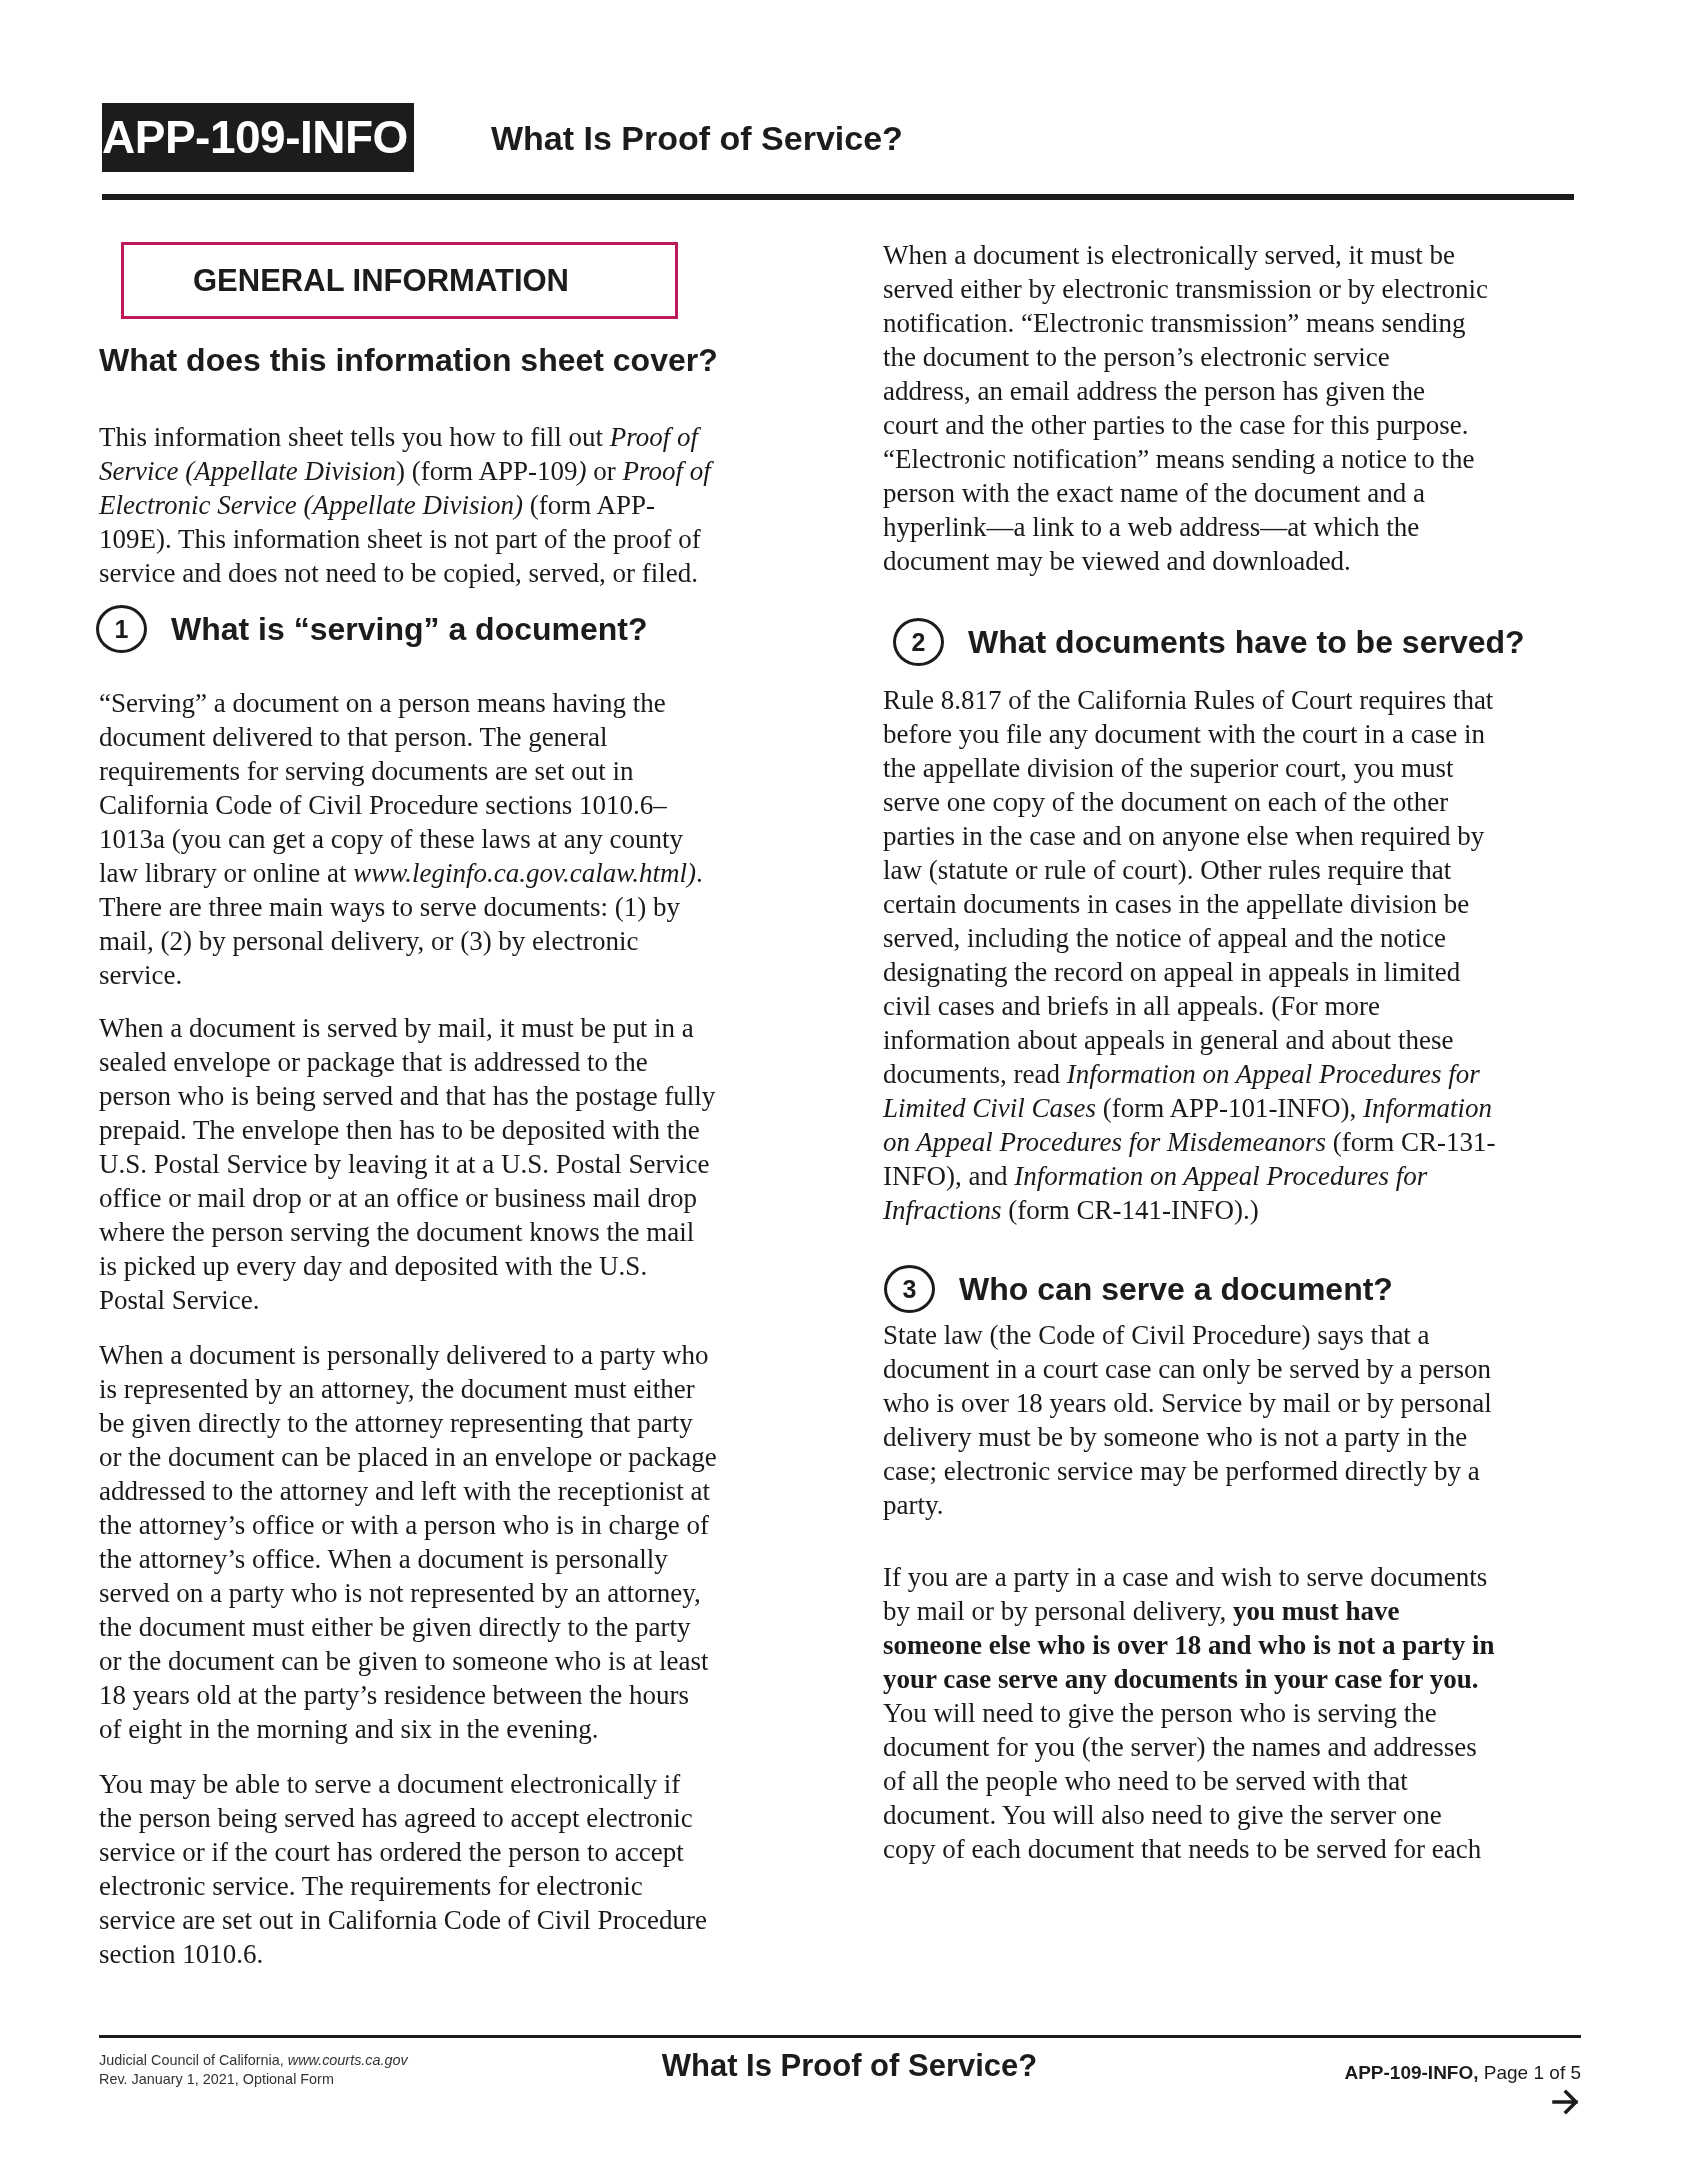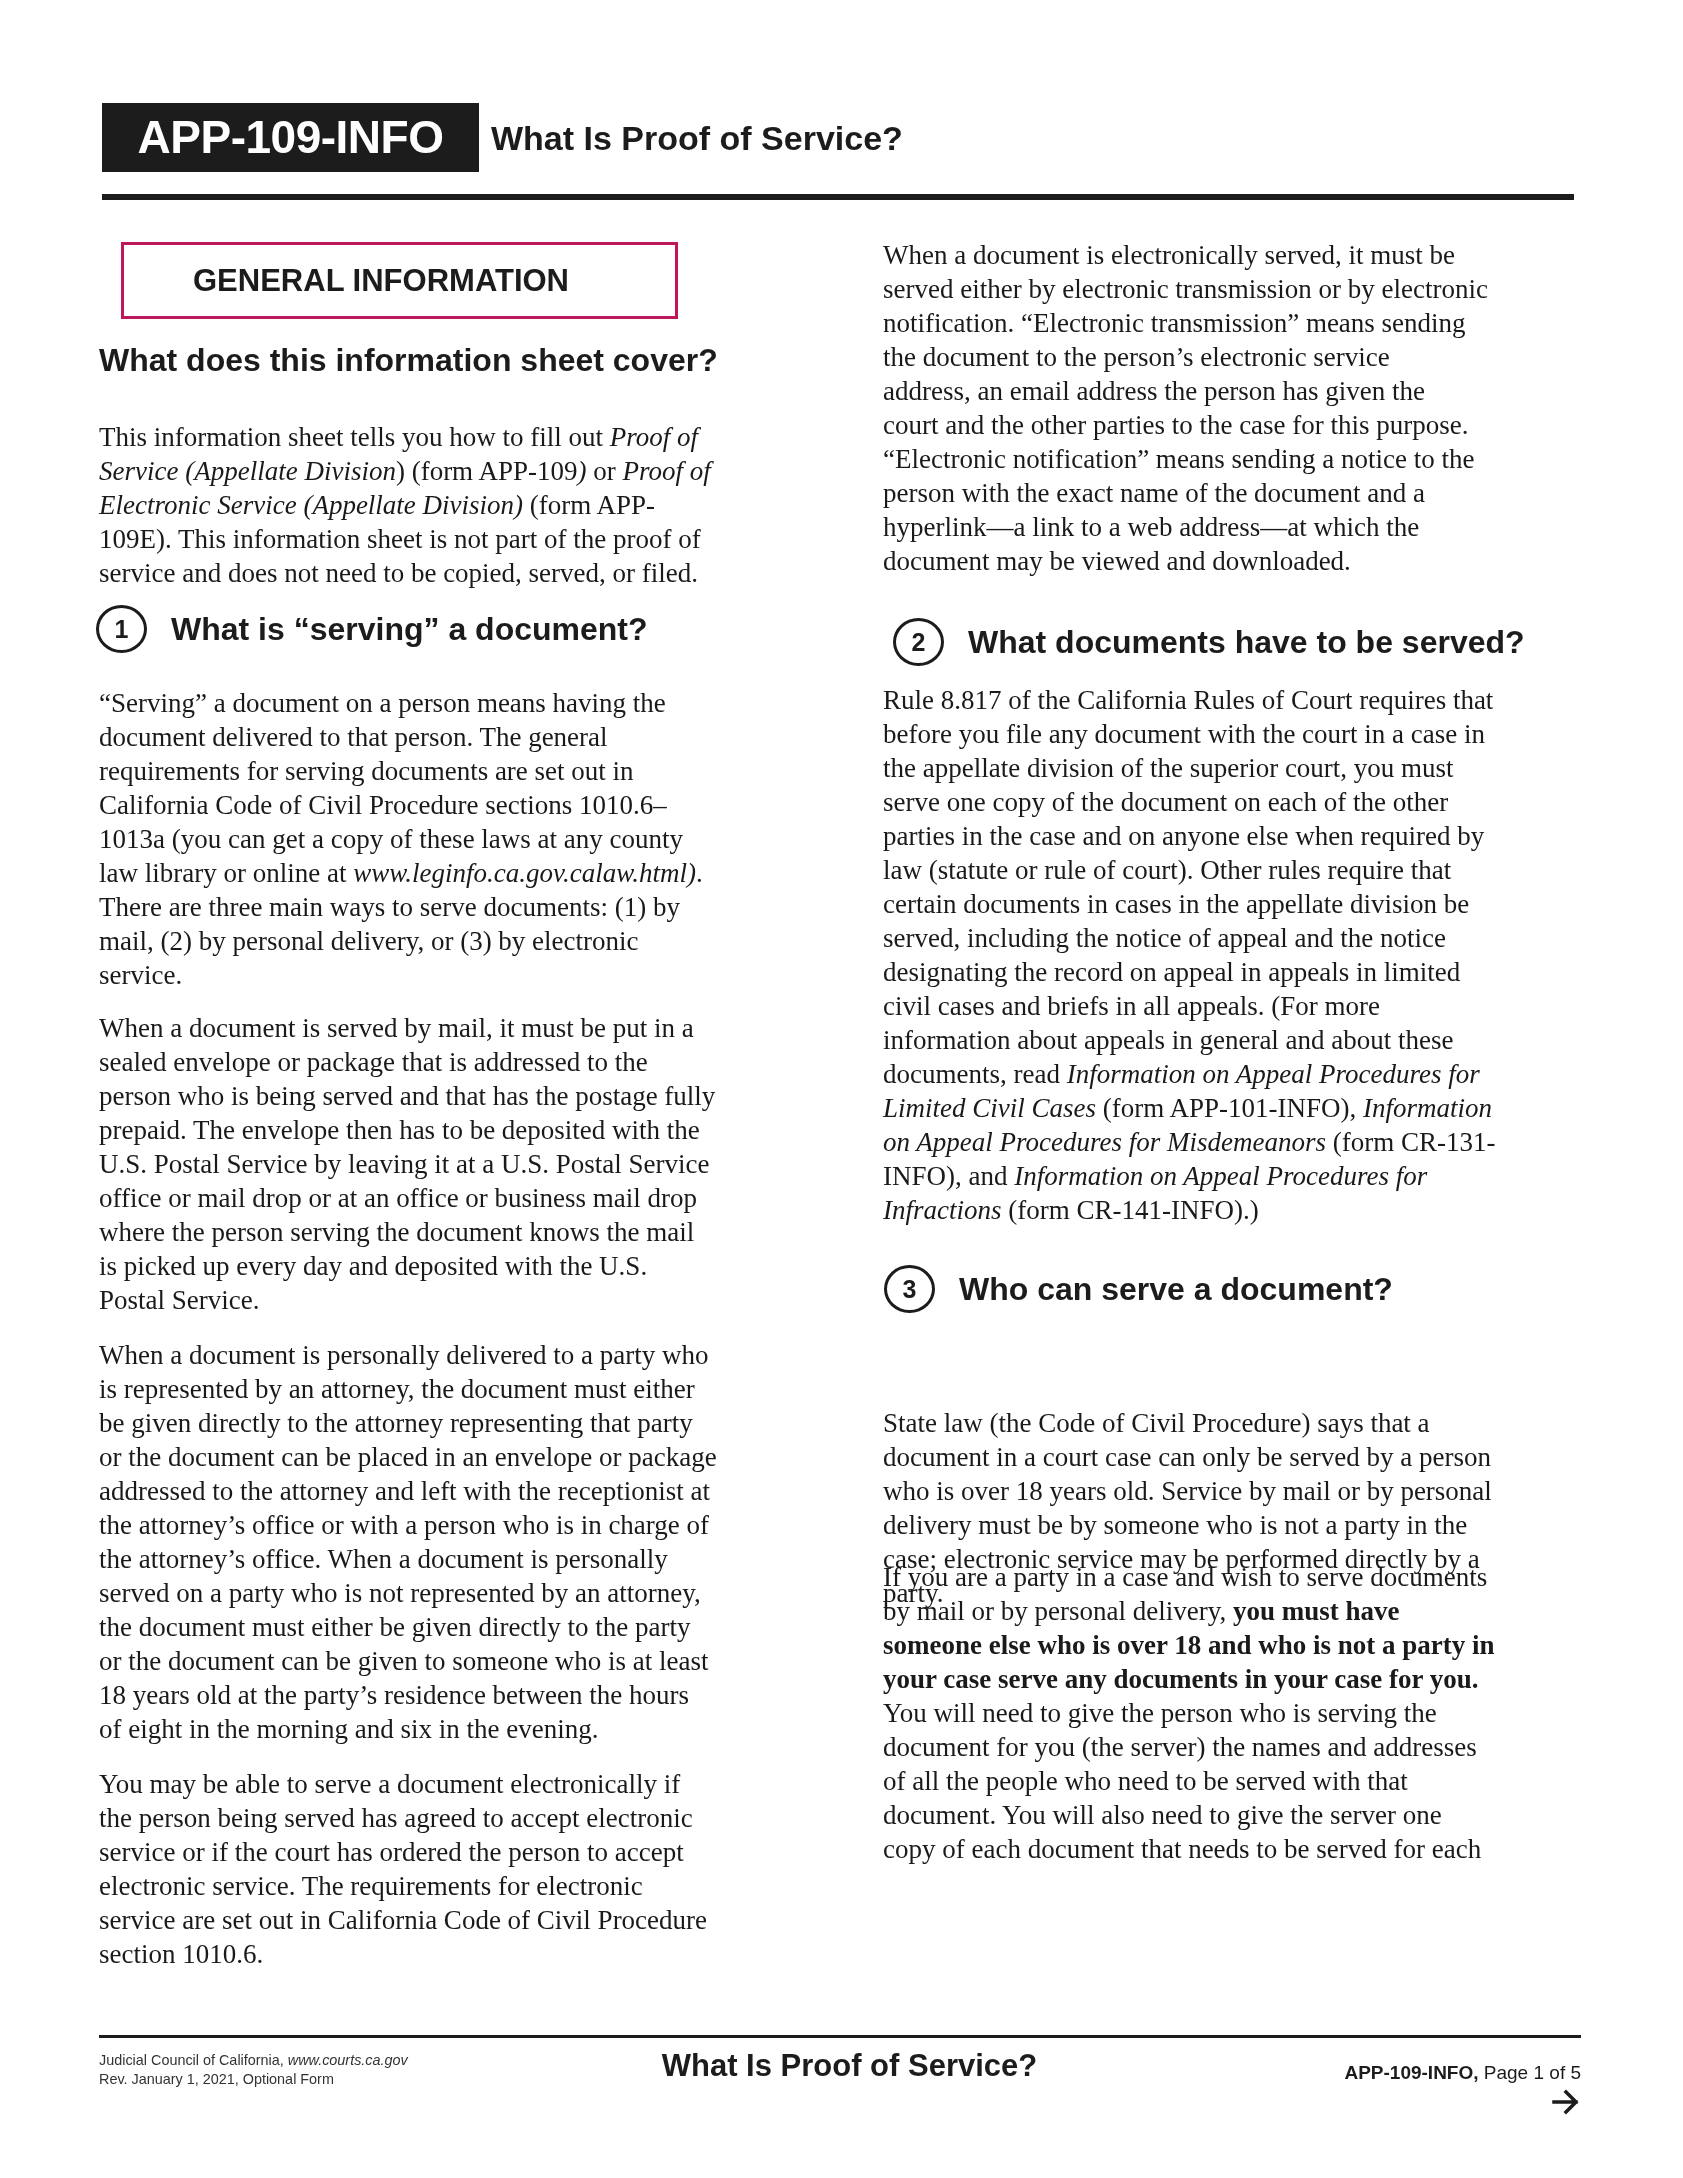--- a/index.html
+++ b/index.html
@@ -1,19 +1,19 @@
 <!DOCTYPE html>
 <html><head>
 <meta charset="utf-8">
 <style>
   html, body { margin:0; padding:0; background:#ffffff; }
   body { width:1683px; height:2178px; position:relative; overflow:hidden; color:#1a1a1a; }
   .abs { position:absolute; }
-  .form-id-box { left:102px; top:103px; width:377px; height:69px; background:#1c1c1c; color:#ffffff;
-    font-family:"Liberation Sans", sans-serif; font-weight:bold; font-size:46px; line-height:69px; text-align:center; letter-spacing:-0.5px; }
+  .form-id-box { left:102px; top:103px; width:312px; height:69px; background:#1c1c1c; color:#ffffff;
+    font-family:"Liberation Sans", sans-serif; font-weight:bold; font-size:46px; line-height:69px; letter-spacing:-0.5px; }
   .page-title { left:491px; top:113px; font-family:"Liberation Sans", sans-serif; font-weight:bold; font-size:34px; line-height:50px; color:#1c1c1c; }
   .top-rule { left:102px; top:194px; width:1472px; height:6px; background:#1c1c1c; }
   .gen-box { left:121px; top:242px; width:551px; height:71px; border:3px solid #be185d;
     font-family:"Liberation Sans", sans-serif; font-weight:bold; font-size:31px; line-height:71px; padding-left:69px; box-sizing:content-box; width:482px; color:#1c1c1c; }
   .h-intro { left:99px; top:340px; font-family:"Liberation Sans", sans-serif; font-weight:bold; font-size:32px; line-height:40px; color:#1c1c1c; }
   .para { font-family:"Liberation Serif", serif; font-size:27px; line-height:34px; color:#1a1a1a; white-space:nowrap; }
   .para .line { display:block; height:34px; }
   .para .i { font-style:italic; }
   .para .b { font-weight:bold; }
   .sec-head { font-family:"Liberation Sans", sans-serif; font-weight:bold; font-size:32px; line-height:50px; color:#1c1c1c; display:flex; align-items:center; }
@@ -127,21 +127,21 @@
     <span class="line"><span class="i">Limited Civil Cases</span><span> (form APP-101-INFO), </span><span class="i">Information</span></span>
     <span class="line"><span class="i">on Appeal Procedures for Misdemeanors</span><span> (form CR-131-</span></span>
     <span class="line"><span>INFO), and </span><span class="i">Information on Appeal Procedures for</span></span>
     <span class="line"><span class="i">Infractions</span><span> (form CR-141-INFO).)</span></span>
   </div>
 
 <div class="abs sec-head" style="left:884px; top:1264px;">
   <span class="num-circle">3</span>
   <span>Who can serve a document?</span>
 </div>
-<div class="abs para" style="left:883px; top:1406px;">
+<div class="abs para" style="left:883px; top:1318px;">
     <span class="line"><span>State law (the Code of Civil Procedure) says that a</span></span>
     <span class="line"><span>document in a court case can only be served by a person</span></span>
     <span class="line"><span>who is over 18 years old. Service by mail or by personal</span></span>
     <span class="line"><span>delivery must be by someone who is not a party in the</span></span>
     <span class="line"><span>case; electronic service may be performed directly by a</span></span>
     <span class="line"><span>party.</span></span>
   </div>
 <div class="abs para" style="left:883px; top:1560px;">
     <span class="line"><span>If you are a party in a case and wish to serve documents</span></span>
     <span class="line"><span>by mail or by personal delivery, </span><span class="b">you must have</span></span>

